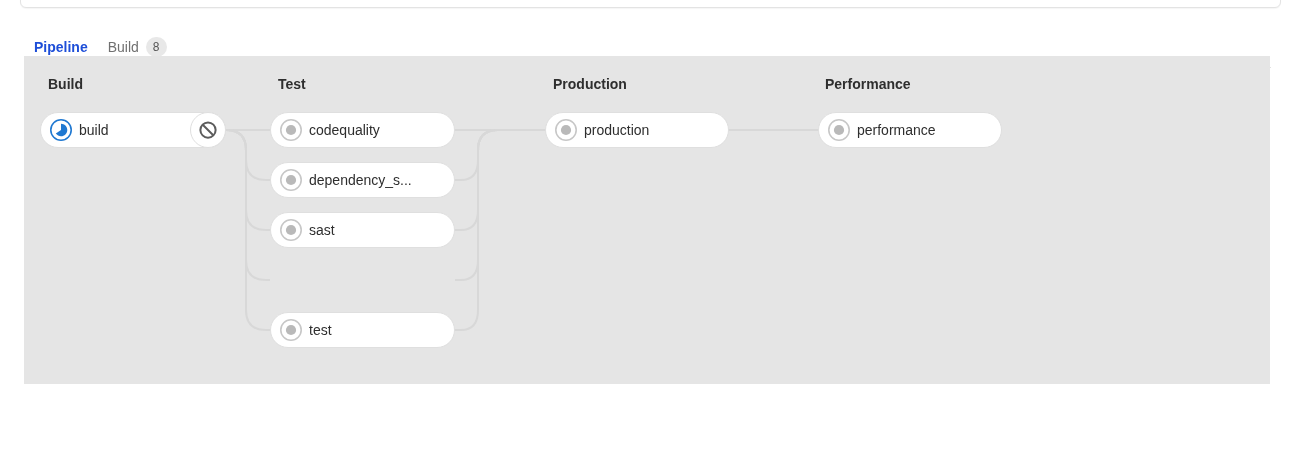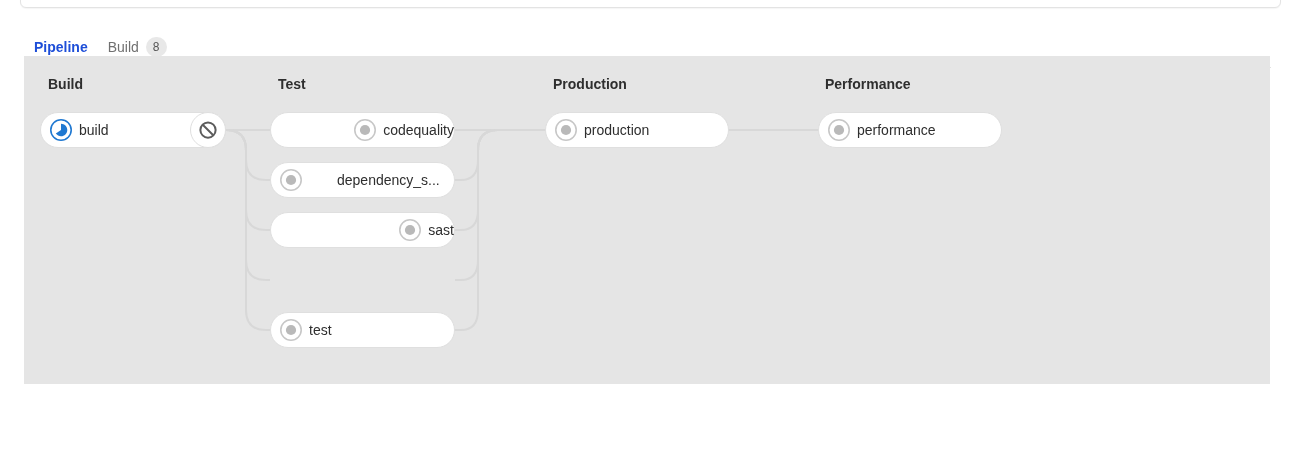--- a/index.html
+++ b/index.html
@@ -114,41 +114,41 @@
       <button class="cancel-btn">
         <span style="display:flex;">
           <svg width="20" height="20" viewBox="0 0 16 16">
             <circle cx="8" cy="8" r="6.1" fill="none" stroke="#5c5c5c" stroke-width="1.6"></circle>
             <line x1="3.8" y1="3.8" x2="12.2" y2="12.2" stroke="#5c5c5c" stroke-width="1.6"></line>
           </svg>
         </span>
       </button>
     </div>
 
-    <div class="pill" style="left:246px; top:56px; width:185px;justify-content:flex-end;">
+    <div class="pill" style="left:246px; top:56px; width:185px;">
       <span class="status">
         <svg width="22" height="22" viewBox="0 0 14 14">
           <path fill="#c7c7c7" d="M7 14A7 7 0 1 1 7 0a7 7 0 0 1 0 14zm0-1A6 6 0 1 0 7 1a6 6 0 0 0 0 12z"></path>
           <circle fill="#b9b9b9" cx="7" cy="7" r="3.25"></circle>
         </svg>
       </span>
       <span class="job-label">codequality</span>
     </div>
 
-    <div class="pill" style="left:246px; top:106px; width:185px;gap:28px;">
+    <div class="pill" style="left:246px; top:106px; width:185px;">
       <span class="status">
         <svg width="22" height="22" viewBox="0 0 14 14">
           <path fill="#c7c7c7" d="M7 14A7 7 0 1 1 7 0a7 7 0 0 1 0 14zm0-1A6 6 0 1 0 7 1a6 6 0 0 0 0 12z"></path>
           <circle fill="#b9b9b9" cx="7" cy="7" r="3.25"></circle>
         </svg>
       </span>
       <span class="job-label">dependency_s...</span>
     </div>
 
-    <div class="pill" style="left:246px; top:156px; width:185px;justify-content:flex-end;">
+    <div class="pill" style="left:246px; top:156px; width:185px;">
       <span class="status">
         <svg width="22" height="22" viewBox="0 0 14 14">
           <path fill="#c7c7c7" d="M7 14A7 7 0 1 1 7 0a7 7 0 0 1 0 14zm0-1A6 6 0 1 0 7 1a6 6 0 0 0 0 12z"></path>
           <circle fill="#b9b9b9" cx="7" cy="7" r="3.25"></circle>
         </svg>
       </span>
       <span class="job-label">sast</span>
     </div>
 
 

